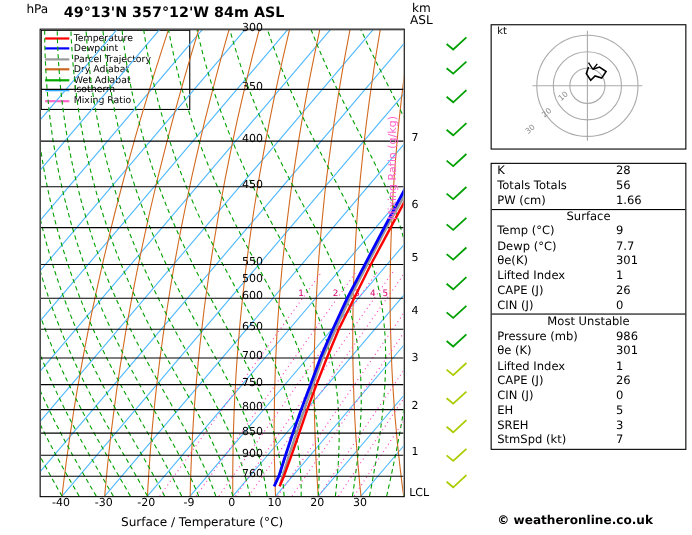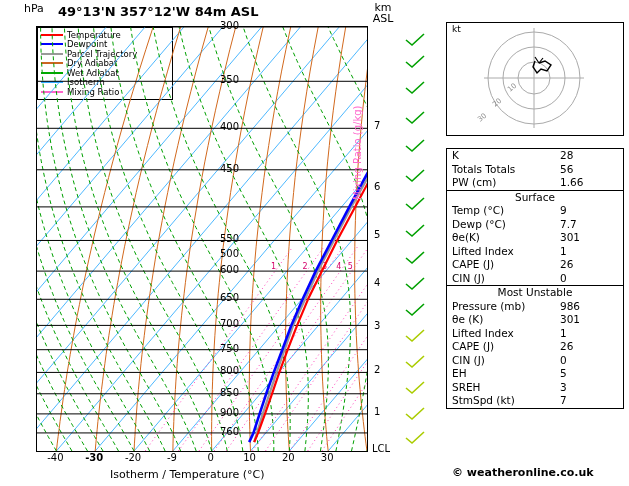--- a/index.html
+++ b/index.html
@@ -219,29 +219,29 @@
       <div class="ylab" style="top: 318.391px;">700</div>
       <div class="ylab" style="top: 342.688px;">750</div>
       <div class="ylab" style="top: 365.416px;">800</div>
       <div class="ylab" style="top: 386.766px;">850</div>
       <div class="ylab" style="top: 406.895px;">900</div>
       <div class="ylab" style="top: 425.936px;">760</div>
     </div>
 
   <div id="xlabels">
       <div class="xlab" style="left: 40.4118px;">-40</div>
-      <div class="xlab" style="left: 79.2353px; font-weight: bold;">-30</div>
+      <div class="xlab" style="left: 79.2353px;">-30</div>
       <div class="xlab" style="left: 118.059px;">-20</div>
       <div class="xlab" style="left: 156.882px;">-9</div>
       <div class="xlab" style="left: 195.706px;">0</div>
       <div class="xlab" style="left: 234.529px;">10</div>
       <div class="xlab" style="left: 273.353px;">20</div>
       <div class="xlab" style="left: 312.176px;">30</div>
     </div>
-  <div class="abs xaxis-title">Isotherm / Temperature (°C)</div>
+  <div class="abs xaxis-title">Surface / Temperature (°C)</div>
 
   <div id="kmlabels">
       <div class="kmlab" style="top: 120.312px;">7</div>
       <div class="kmlab" style="top: 180.832px;">6</div>
       <div class="kmlab" style="top: 229.245px;">5</div>
       <div class="kmlab" style="top: 277.48px;">4</div>
       <div class="kmlab" style="top: 319.897px;">3</div>
       <div class="kmlab" style="top: 364.416px;">2</div>
       <div class="kmlab" style="top: 405.895px;">1</div>
     </div>

